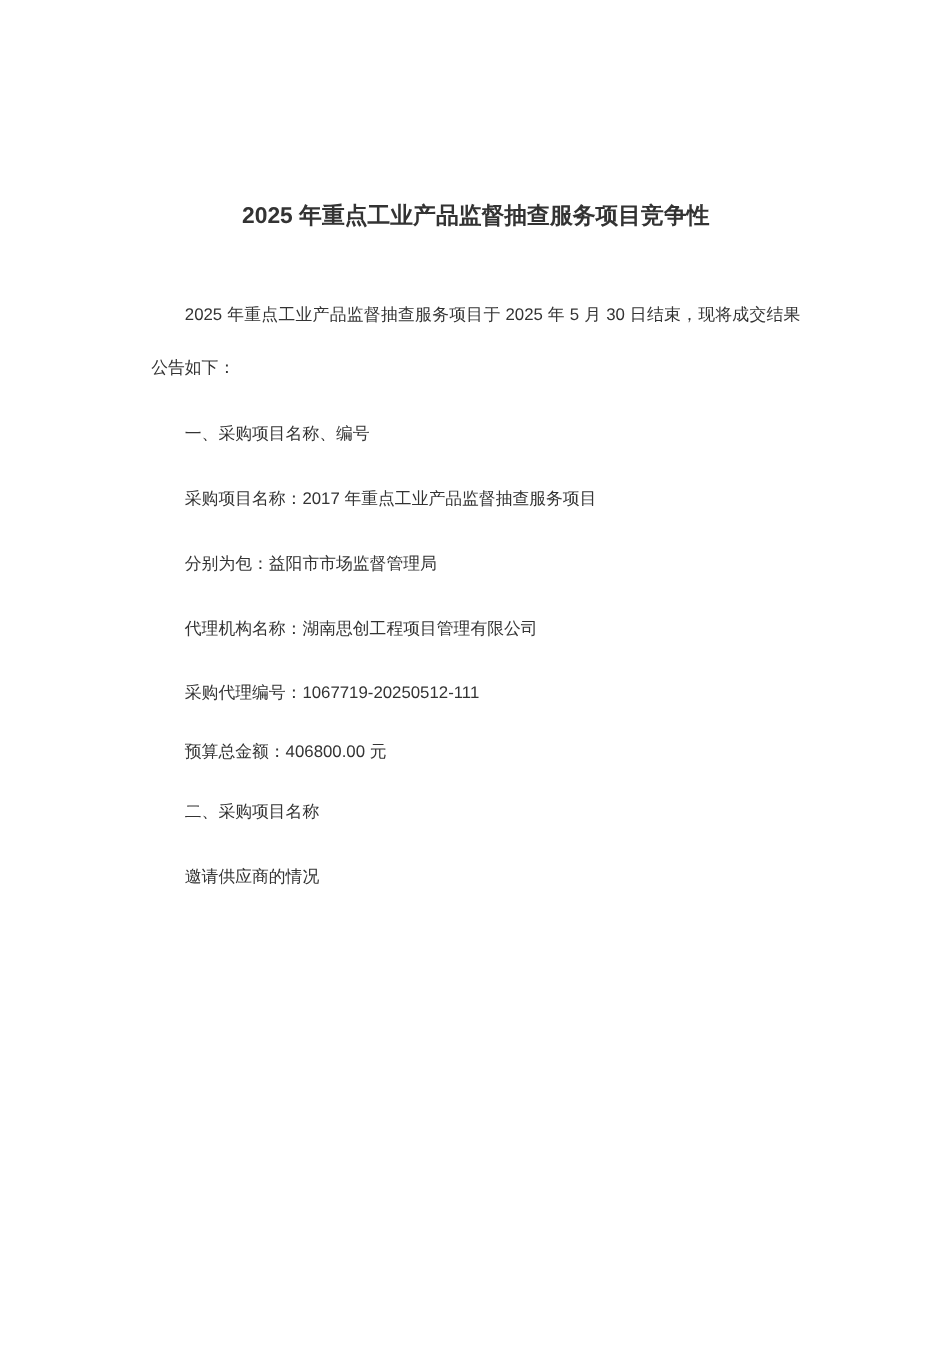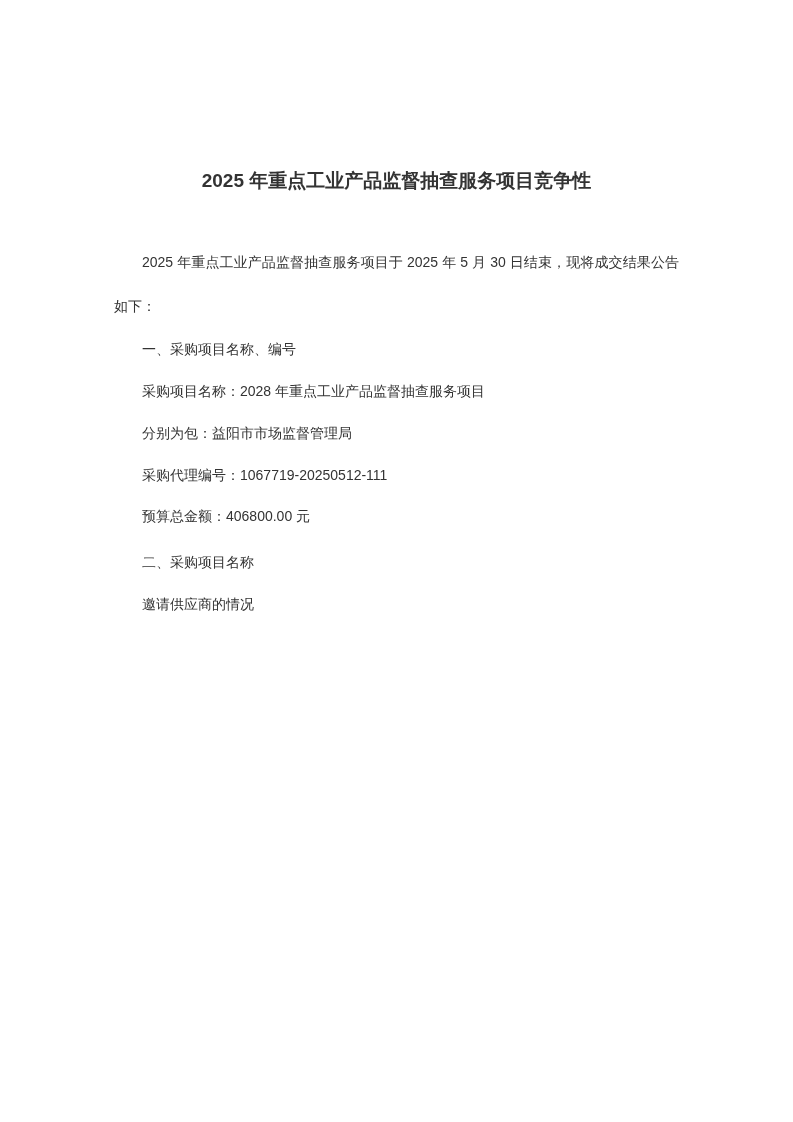--- a/index.html
+++ b/index.html
@@ -25,21 +25,21 @@
     font-size: 19px;
     line-height: 46px;
     font-weight: bold;
     text-align: center;
     color: #333333;
   }
   .doc-title .title-line {
     display: block;
   }
   .para {
-    margin: 0;
+    margin: 12px;
     line-height: 42px;
     text-indent: 2em;
     text-align: justify;
     word-break: break-all;
   }
   .intro {
     margin-top: 36px;
     line-height: 44px;
   }
   .section-heading {
@@ -61,24 +61,25 @@
 <div class="page">
 
   <h1 class="doc-title">
     <span class="title-line">2025 年重点工业产品监督抽查服务项目竞争性</span>
   </h1>
 
   <p class="para intro">2025 年重点工业产品监督抽查服务项目于 2025 年 5 月 30 日结束，现将成交结果公告如下：</p>
 
   <p class="para section-heading">一、采购项目名称、编号</p>
 
-  <p class="para">采购项目名称：2028 年重点工业产品监督抽查服务项目</p>
+  <p class="para">采购项目名称：2017 年重点工业产品监督抽查服务项目</p>
 
   <p class="para">分别为包：益阳市市场监督管理局</p>
 
+  <p class="para">代理机构名称：湖南思创工程项目管理有限公司</p>
 
   <p class="para">采购代理编号：1067719-20250512-111</p>
 
   <p class="para budget-line budget-first">预算总金额：406800.00 元</p>
 
 
   <p class="para section-heading section2-heading">二、采购项目名称</p>
 
   <p class="para">邀请供应商的情况</p>
 

